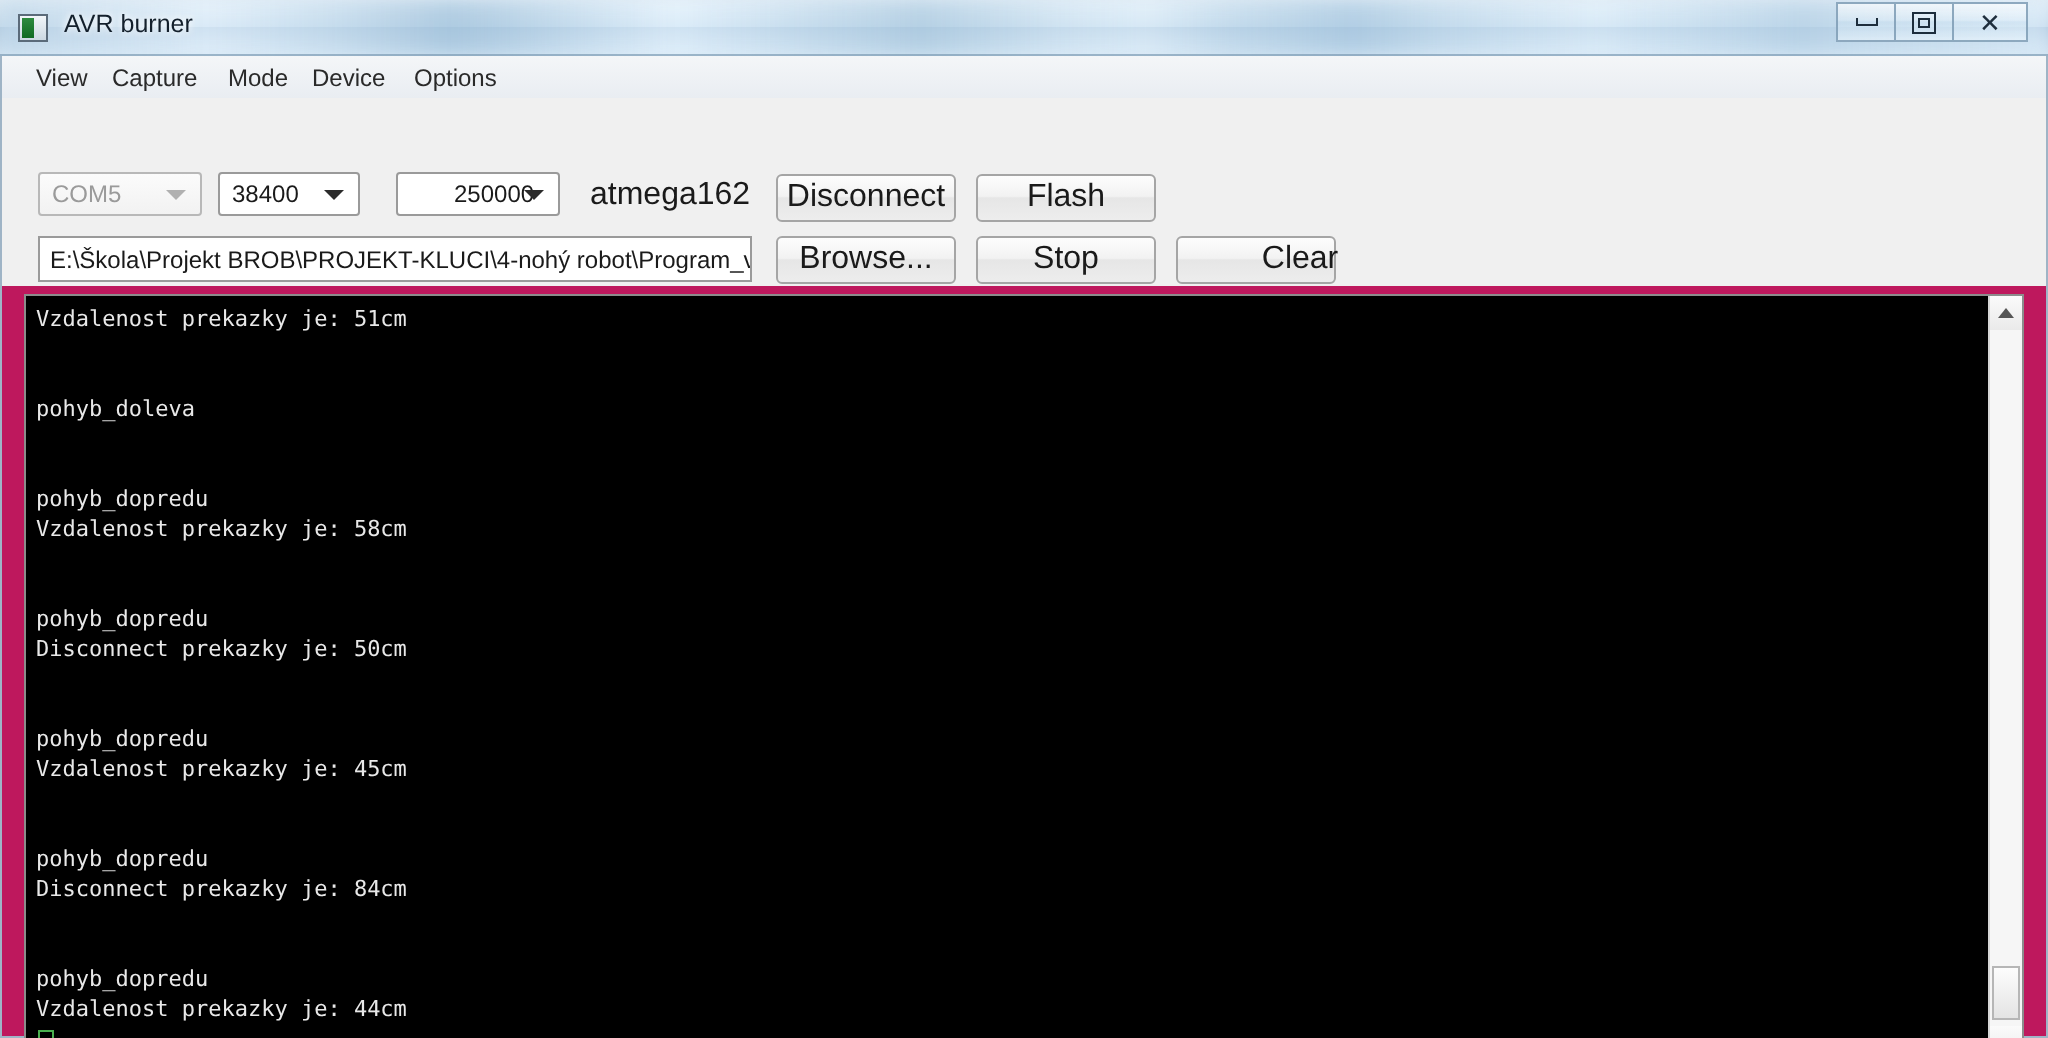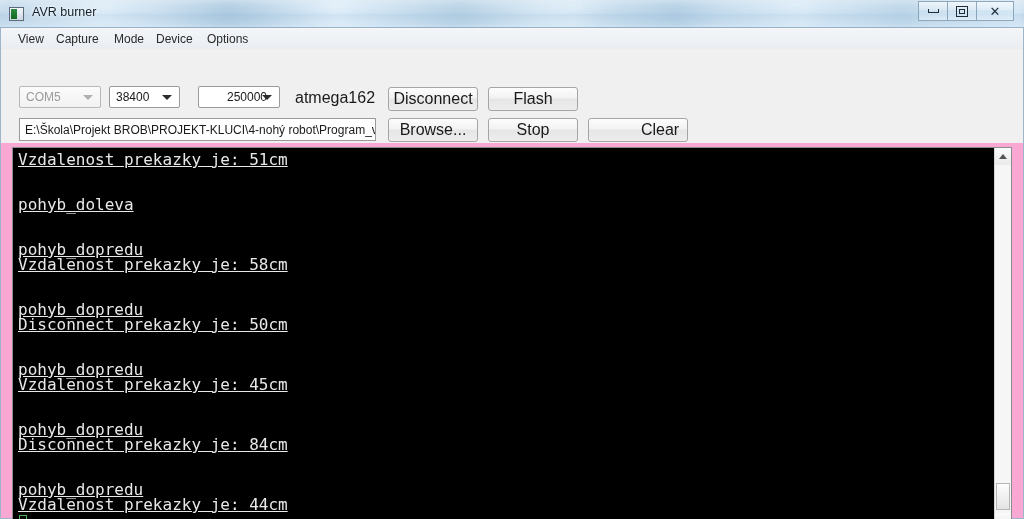--- a/index.html
+++ b/index.html
@@ -122,21 +122,21 @@
   .g-max-o { width: 12px; height: 11px; border: 1px solid #1d2d3c; box-sizing: border-box; display:flex; align-items:center; justify-content:center;}
   .g-max-i { width: 6px; height: 5px; border: 1px solid #1d2d3c; box-sizing: border-box;}
   .g-close { font-size: 13px; line-height: 13px; color: #1d2d3c; font-family: "Liberation Sans", sans-serif; font-weight: normal;}
 
   
   #client {
     position: absolute;
     left: 0; top: 28px;
     width: 1024px;
     height: 491px;
-    background: #f9a8d4;
+    background: #be185d;
     box-sizing: border-box;
     border-left: 1px solid #9fb4c6;
     border-right: 1px solid #9fb4c6;
     border-bottom: 1px solid #9fb4c6;
   }
 
   
   #menubar {
     position: absolute;
     left: 0; top: 0;
@@ -243,26 +243,25 @@
   #terminal {
     position: relative;
     flex: 1 1 auto;
     background: #000000;
     overflow: hidden;
     padding: 4px 0 0 5px;
     box-sizing: border-box;
   }
   .tline {
     font-family: "DejaVu Sans Mono", "Liberation Mono", monospace;
-    font-size: 16px;
+    font-size: 11px;
     line-height: 15px;
     color: #e8e8e8;
     white-space: pre;
     height: 15px;
-    text-decoration: underline;
   }
   #caret {
     position: absolute;
     left: 6px;
     bottom: 1px;
     width: 8px;
     height: 14px;
     border: 1px solid #4caf50;
     box-sizing: border-box;
     background: #000;
@@ -374,21 +373,21 @@
 
       <div class="btn" style="left:487px; top:38px; width:90px; height:24px;">Flash</div>
 
 
       <div class="textfield" style="left:18px; top:69px; width:357px; height:23px;">E:\Škola\Projekt BROB\PROJEKT-KLUCI\4-nohý robot\Program_v_r</div>
 
       <div class="btn" style="left:387px; top:69px; width:90px; height:24px;">Browse...</div>
 
       <div class="btn" style="left:487px; top:69px; width:90px; height:24px;">Stop</div>
 
-      <div class="btn" style="left:587px; top:69px; width:100px; height:24px;padding-left:44px;">Clear</div>
+      <div class="btn" style="left:587px; top:69px; width:80px; height:24px;padding-left:44px;">Clear</div>
     </div>
 
     <div id="terminal-wrap">
 
       <div id="terminal">
         <div class="tline">Vzdalenost prekazky je: 51cm</div>
         <div class="tline"></div>
         <div class="tline"></div>
         <div class="tline">pohyb_doleva</div>
         <div class="tline"></div>

